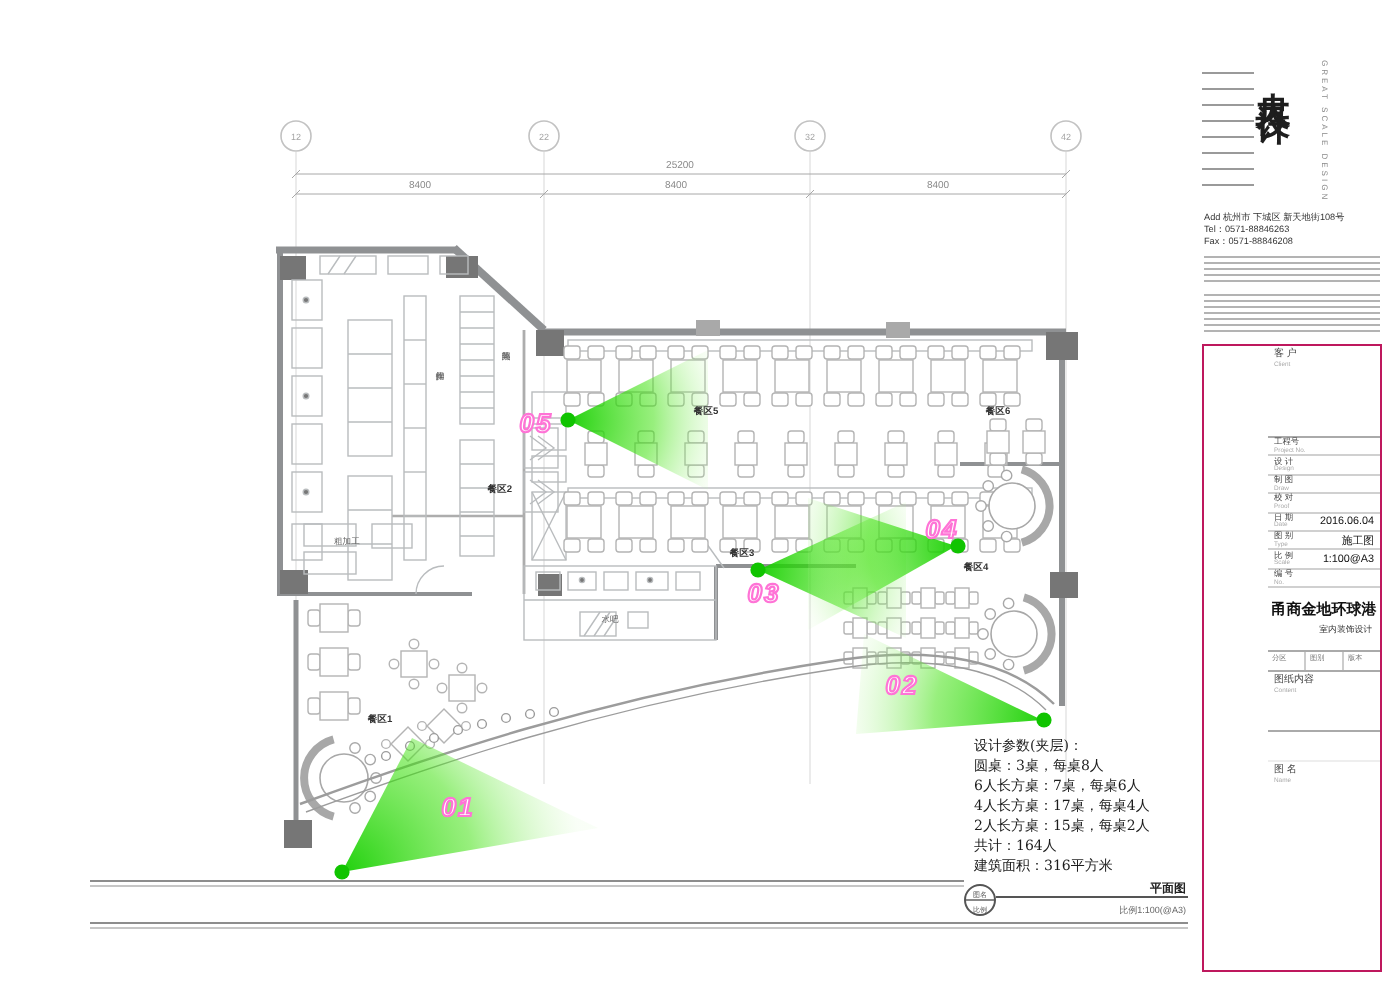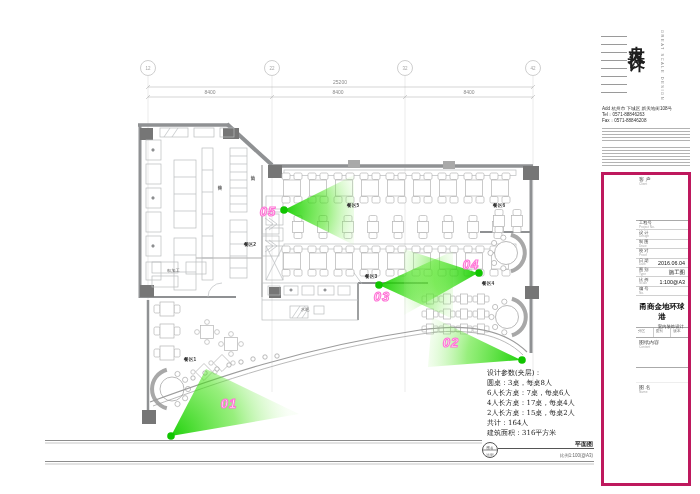--- a/index.html
+++ b/index.html
@@ -26,21 +26,21 @@
         background:repeating-linear-gradient(to bottom,#9a9a9a 0 1px,transparent 1px 8px);}
   .logo-cn{position:absolute;left:27px;top:32px;writing-mode:vertical-rl;font-size:17px;
            font-weight:bold;letter-spacing:3px;color:#1e1e1e;}
   .logo-en{position:absolute;left:62px;top:30px;writing-mode:vertical-lr;font-size:4px;
            letter-spacing:1.5px;color:#8a8a8a;}
   .addr{position:absolute;left:4px;top:106px;width:92px;font-size:4.6px;line-height:6px;color:#333;}
   .legal{position:absolute;left:4px;width:88px;
          background:repeating-linear-gradient(to bottom,#b3b3b3 0 1px,transparent 1px 3px);}
   .legal1{top:128px;height:15px;}
   .legal2{top:147px;height:21px;}
-  .box{position:absolute;left:3px;top:172px;width:90px;height:314px;border:3px solid #be185d;
+  .box{position:absolute;left:3px;top:172px;width:90px;height:314px;border:1px solid #be185d;
        box-sizing:border-box;background:#fff;color:#333;padding-left:32px;}
   .row-client{height:46px;border-bottom:1px solid #aaa;padding:2px 3px;box-sizing:border-box;}
   .lab{font-size:5px;color:#444;line-height:1.1;}
   .sub{font-size:3.2px;color:#aaa;line-height:1;}
   .frow{display:flex;justify-content:space-between;align-items:center;height:9.4px;
         border-bottom:1px solid #d0d0d0;padding:0 3px;box-sizing:border-box;}
   .frow .lab{font-size:4.2px;}
   .frow .val{font-size:5.4px;color:#111;}
   .proj{height:32px;border-bottom:1px solid #aaa;text-align:center;padding-top:6px;box-sizing:border-box;}
   .proj .name{font-size:7.5px;font-weight:bold;color:#111;}

